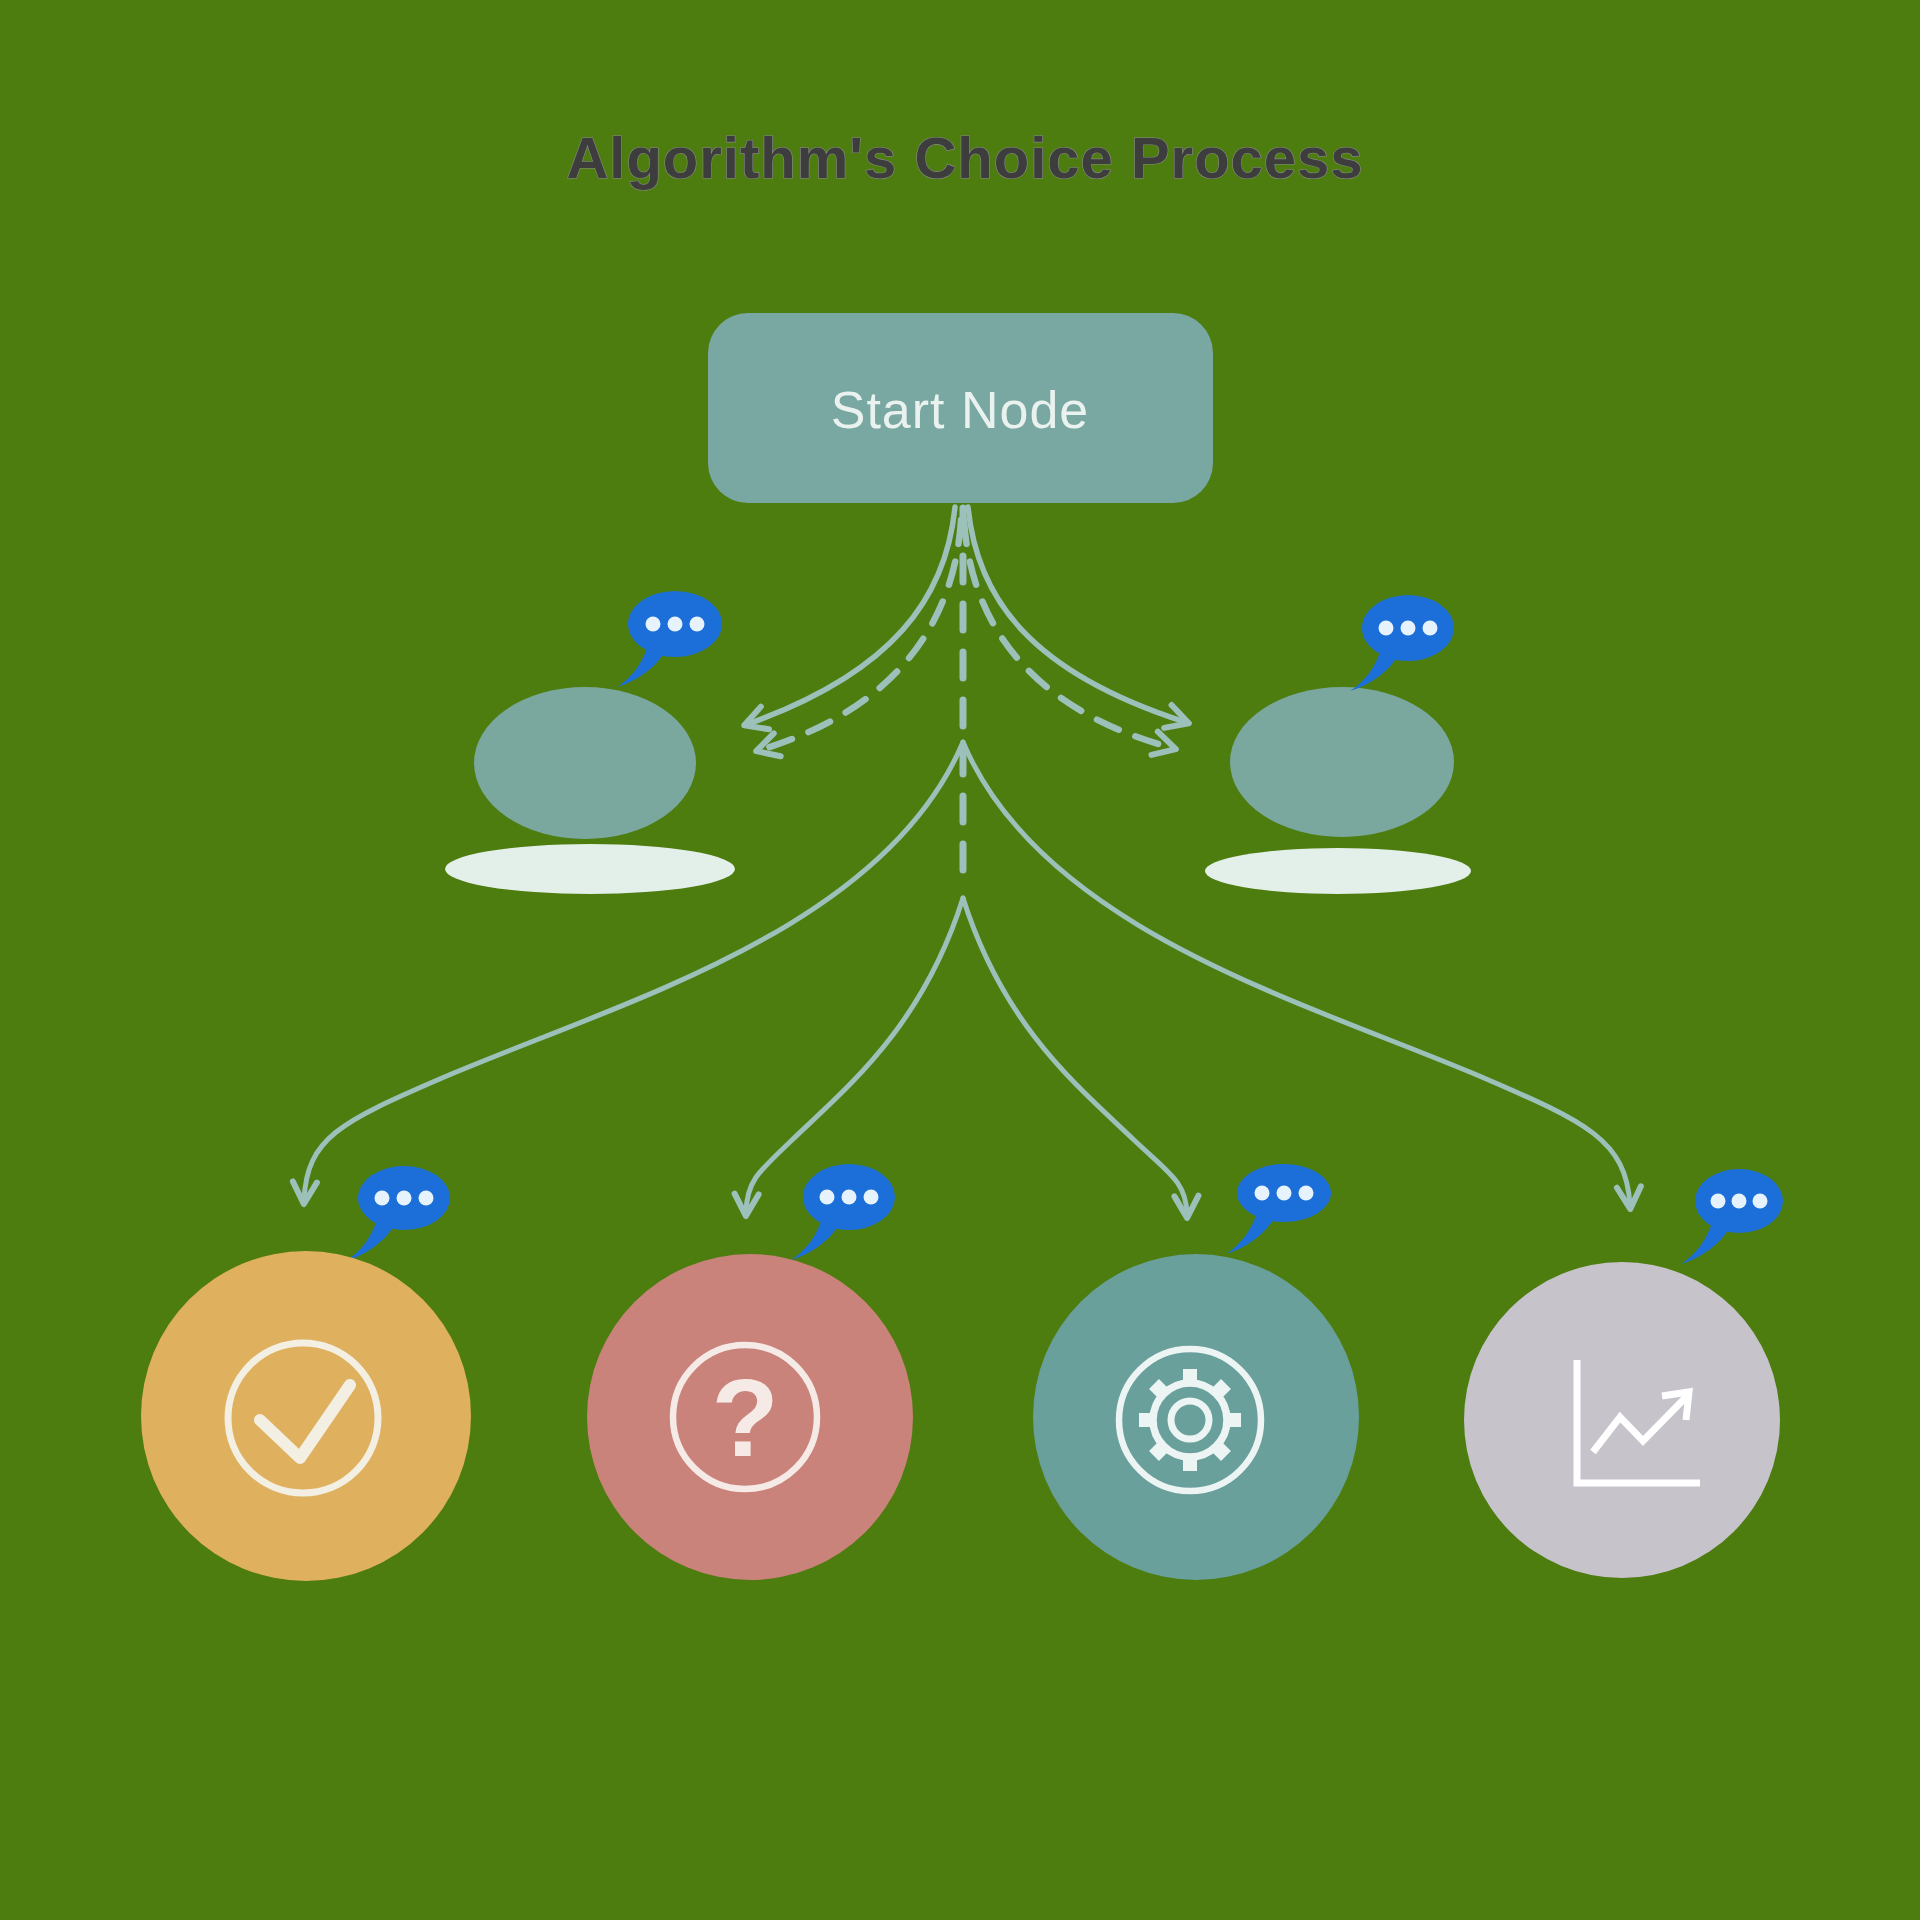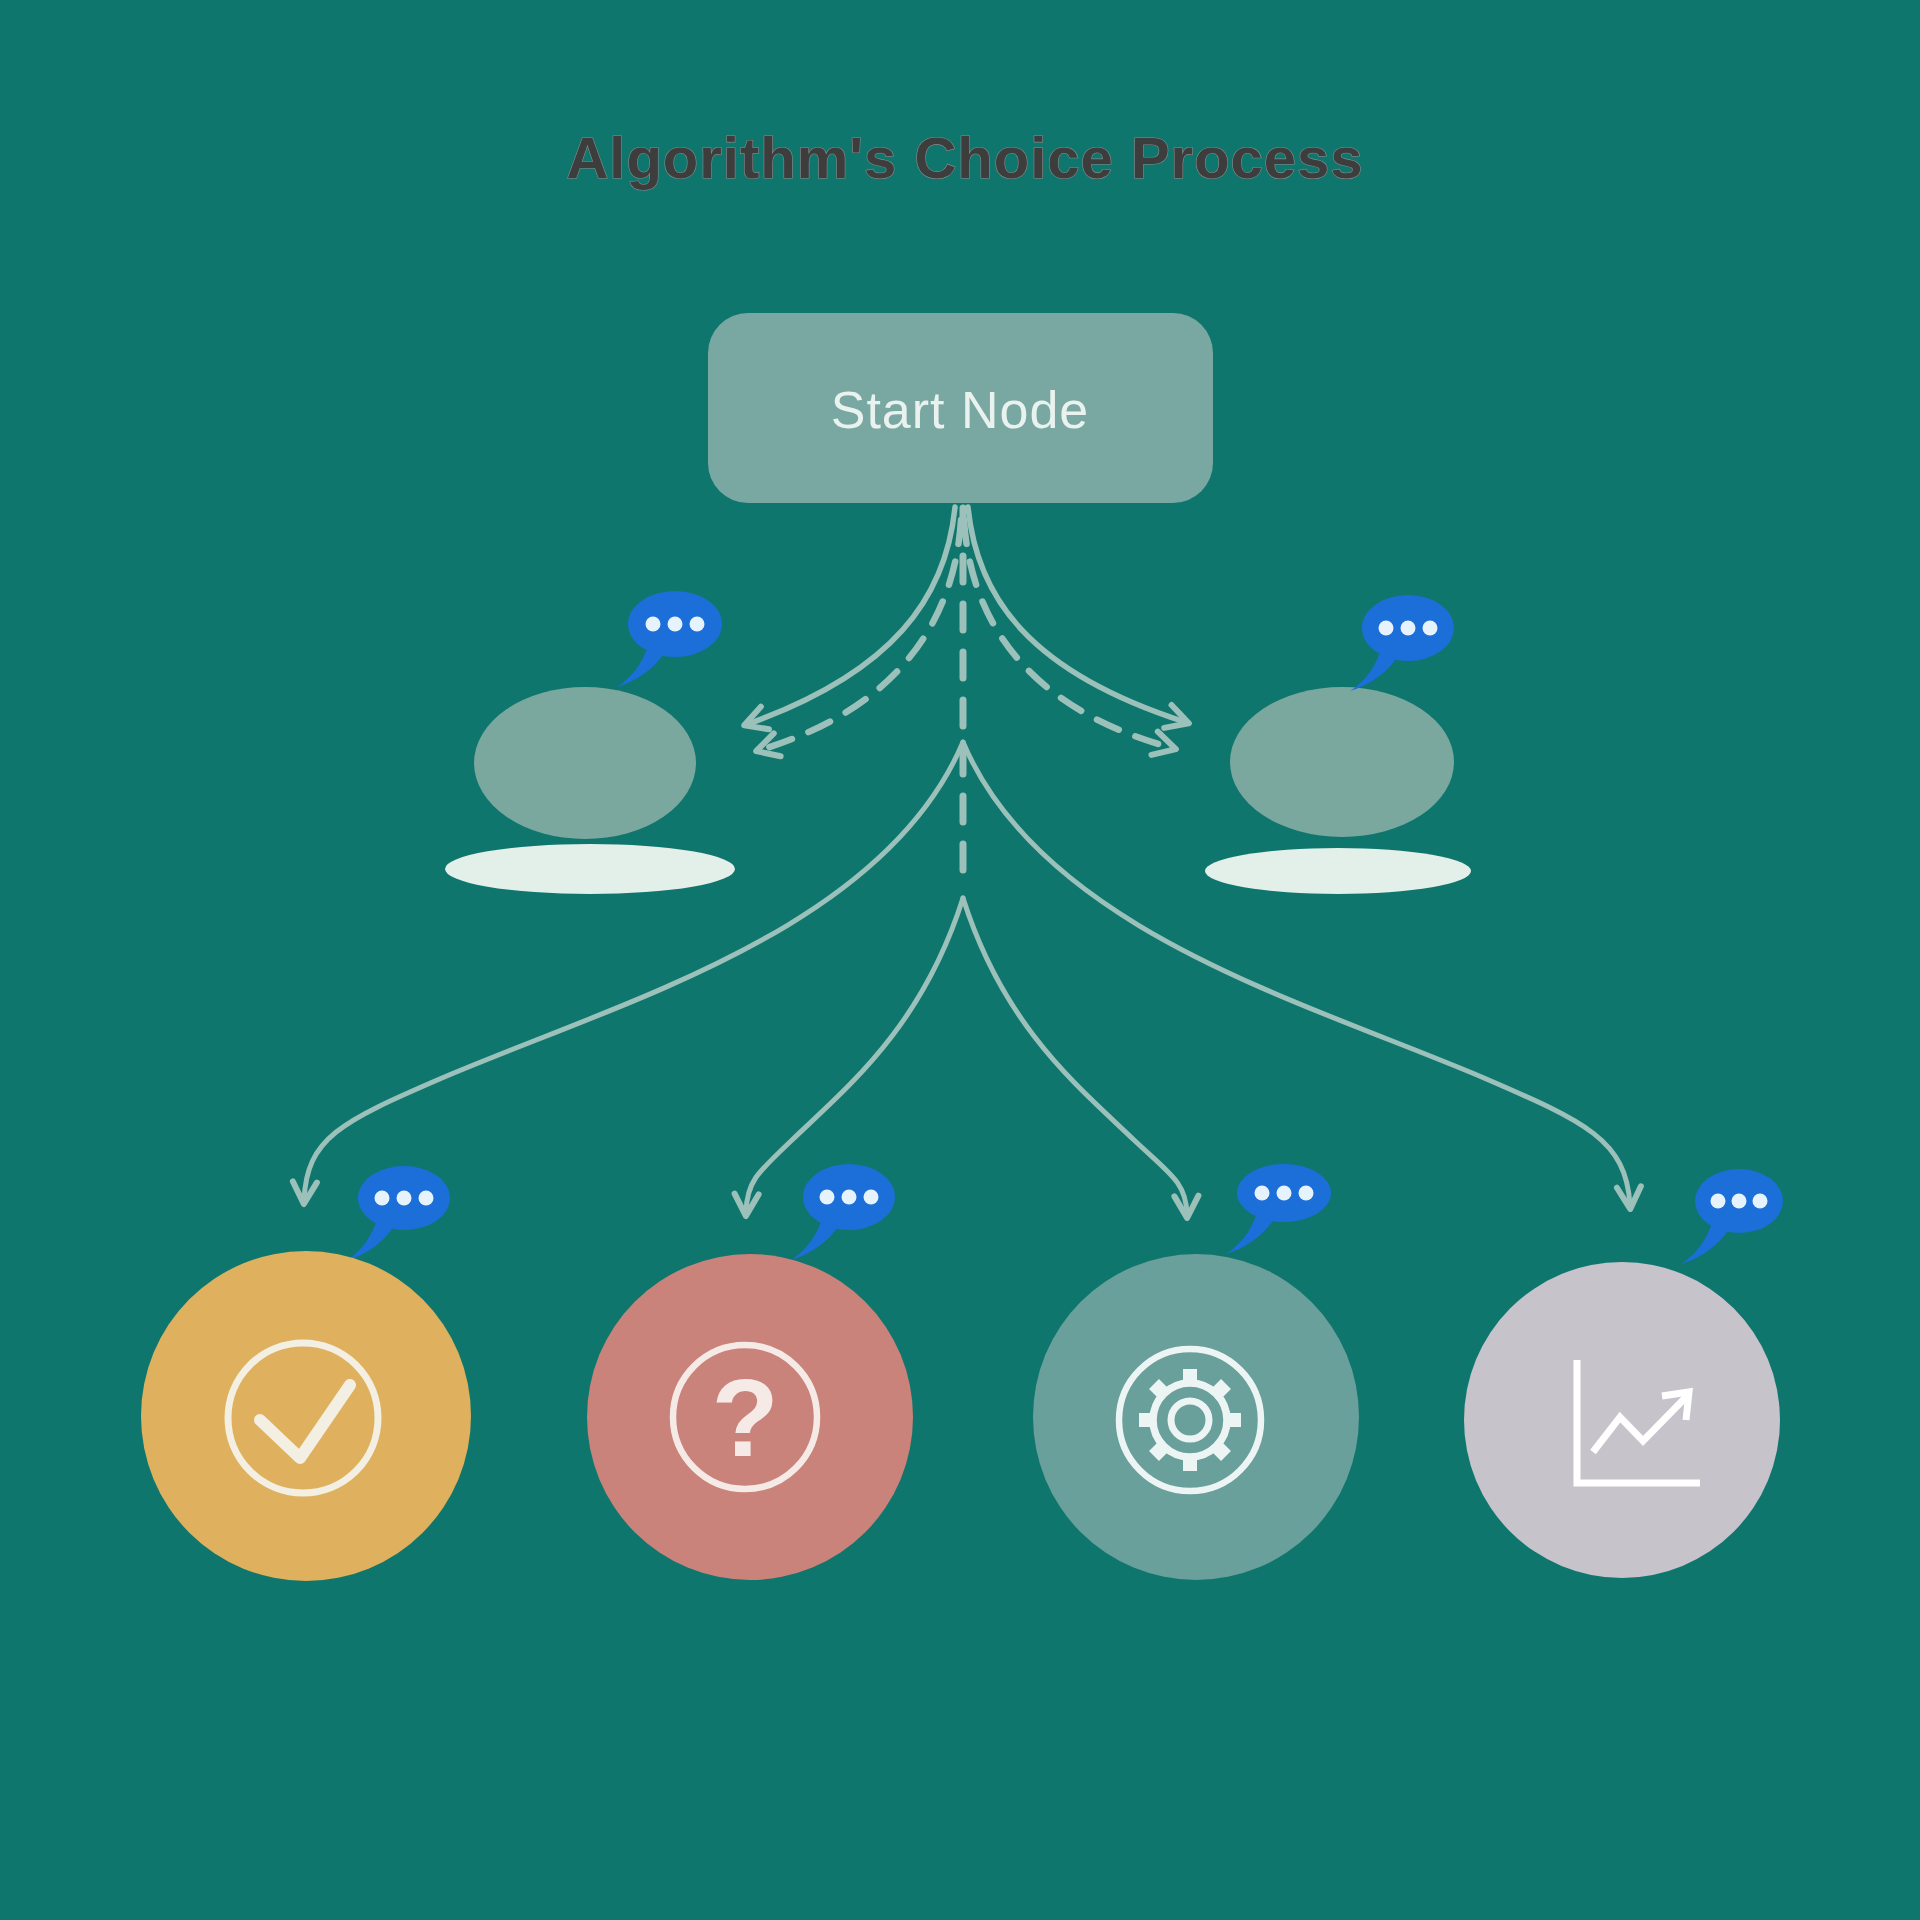--- a/index.html
+++ b/index.html
@@ -4,21 +4,21 @@
 <style>
   html, body {
     margin: 0;
     padding: 0;
     background: #000000;
   }
   .stage {
     position: relative;
     width: 1920px;
     height: 1920px;
-    background: #0f766e;
+    background: #4d7c0f;
     overflow: hidden;
     font-family: "Liberation Sans", sans-serif;
   }
   svg { display: block; }
   .title-text {
     font-family: "Liberation Sans", sans-serif;
     font-size: 58px;
     font-weight: 600;
     letter-spacing: 1px;
     stroke-width: 1.2px;

